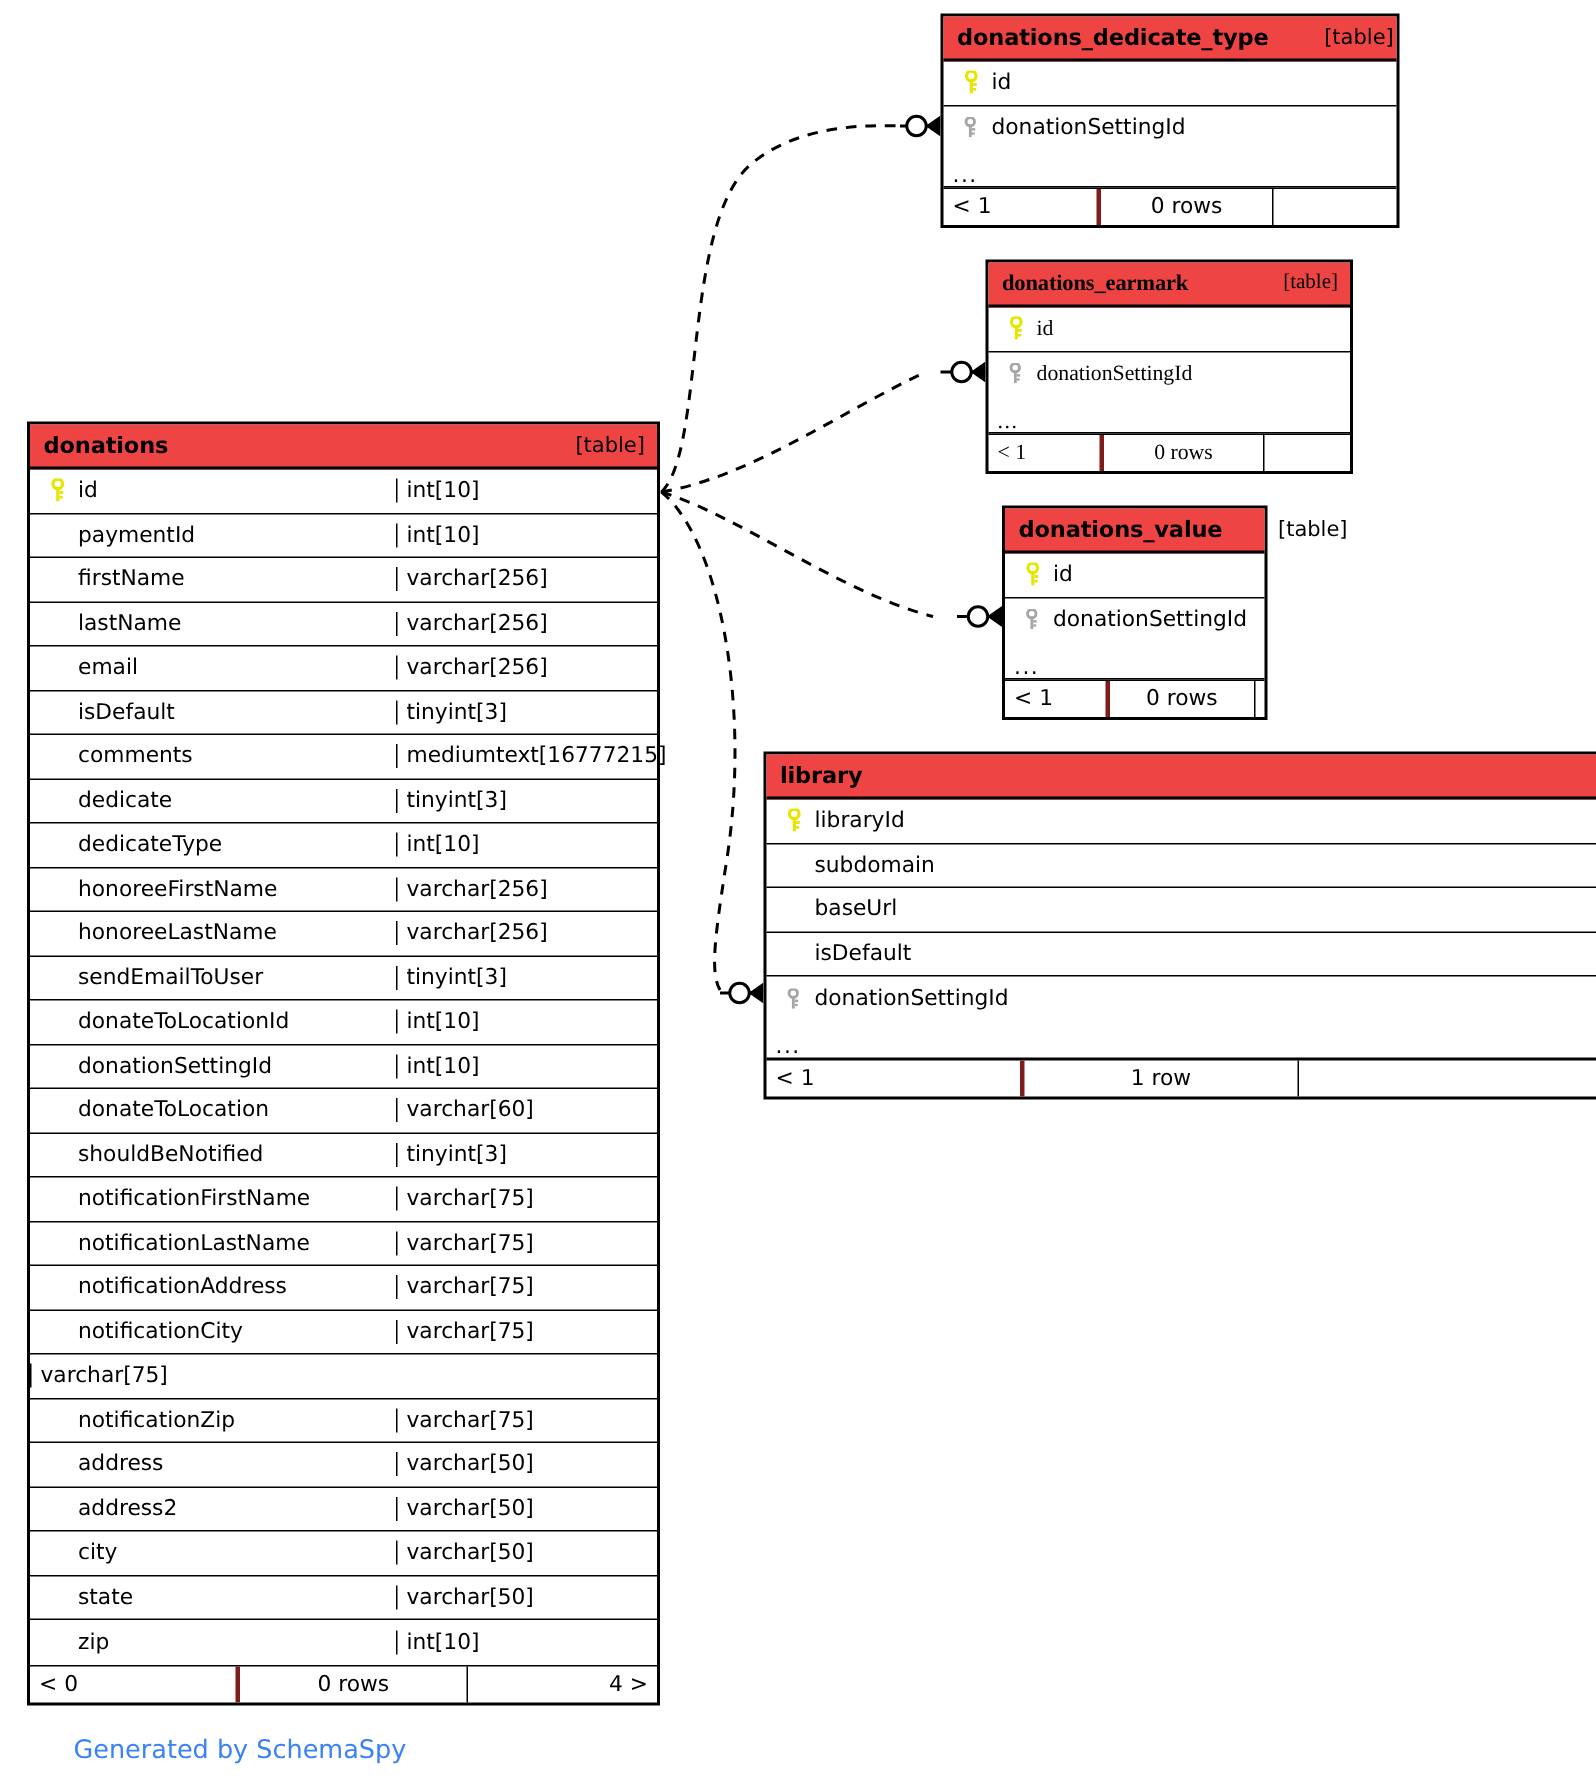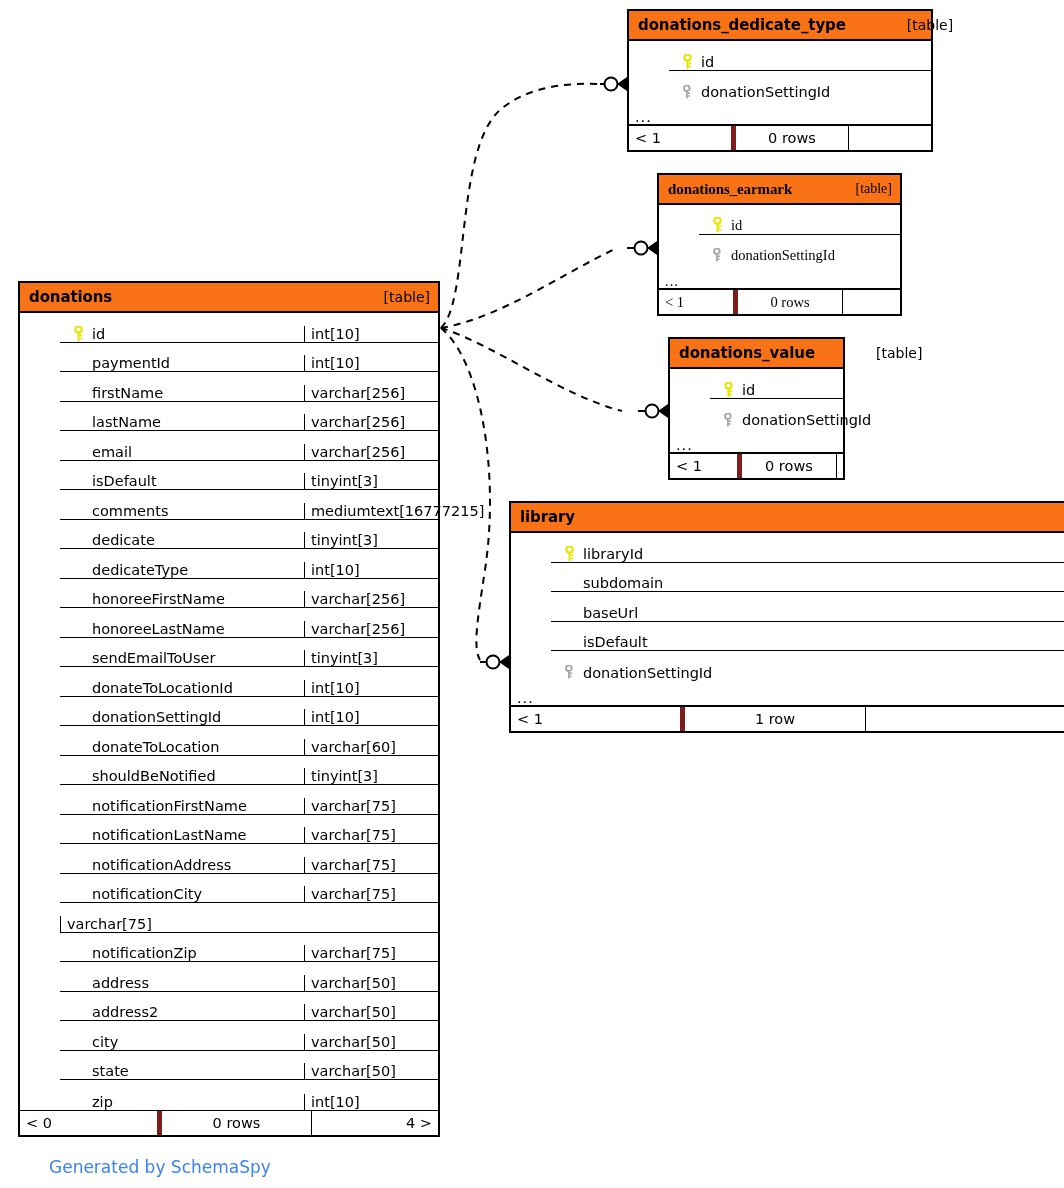--- a/index.html
+++ b/index.html
@@ -31,46 +31,44 @@
     border: 2px solid #000000;
     background: #ffffff;
     box-sizing: border-box;
     z-index: 5;
   }
 
   .er-head {
     display: flex;
     align-items: center;
     justify-content: space-between;
-    background: #f97316;
+    background: #ef4444;
     border-bottom: 2px solid #000000;
     height: 30px;
     padding: 0 8px 0 9px;
     box-sizing: border-box;
-    gap: 24px;
   }
   .er-head .tname {
     font-weight: bold;
     font-size: 15px;
     letter-spacing: -0.1px;
     white-space: nowrap;
   }
   .er-head .ttype {
     font-size: 14px;
     white-space: nowrap;
     padding-left: 37px;
   }
 
   .er-row {
     display: flex;
-    align-items: flex-end;
+    align-items: center;
     height: 29.5px;
     border-bottom: 1px solid #000000;
     box-sizing: border-box;
-    margin-left: 40px;
   }
   .er-row:last-child { border-bottom: none; }
 
   .er-col-name {
     display: flex;
     align-items: center;
     flex: 0 0 auto;
     padding-left: 6px;
     box-sizing: border-box;
     font-size: 14.5px;
@@ -122,21 +120,21 @@
   }
   .er-foot > div {
     display: flex;
     align-items: center;
     font-size: 14.5px;
     box-sizing: border-box;
   }
   .foot-l { justify-content: flex-start; padding-left: 6px; }
   .foot-c {
     justify-content: center;
-    border-left: 5px solid #7f1d1d;
+    border-left: 3px solid #7f1d1d;
     border-right: 1px solid #000000;
   }
   .foot-r { justify-content: flex-end; padding-right: 6px; }
 
   
   #tbl-donations            { left: 18px;  top: 281px; width: 422px; }
   #tbl-donations .er-col-name { width: 244px; }
 
   #tbl-donations-dedicate-type { left: 627px; top: 9px;   width: 306px; }
   #tbl-donations-dedicate-type .er-col-name { width: 304px; }

